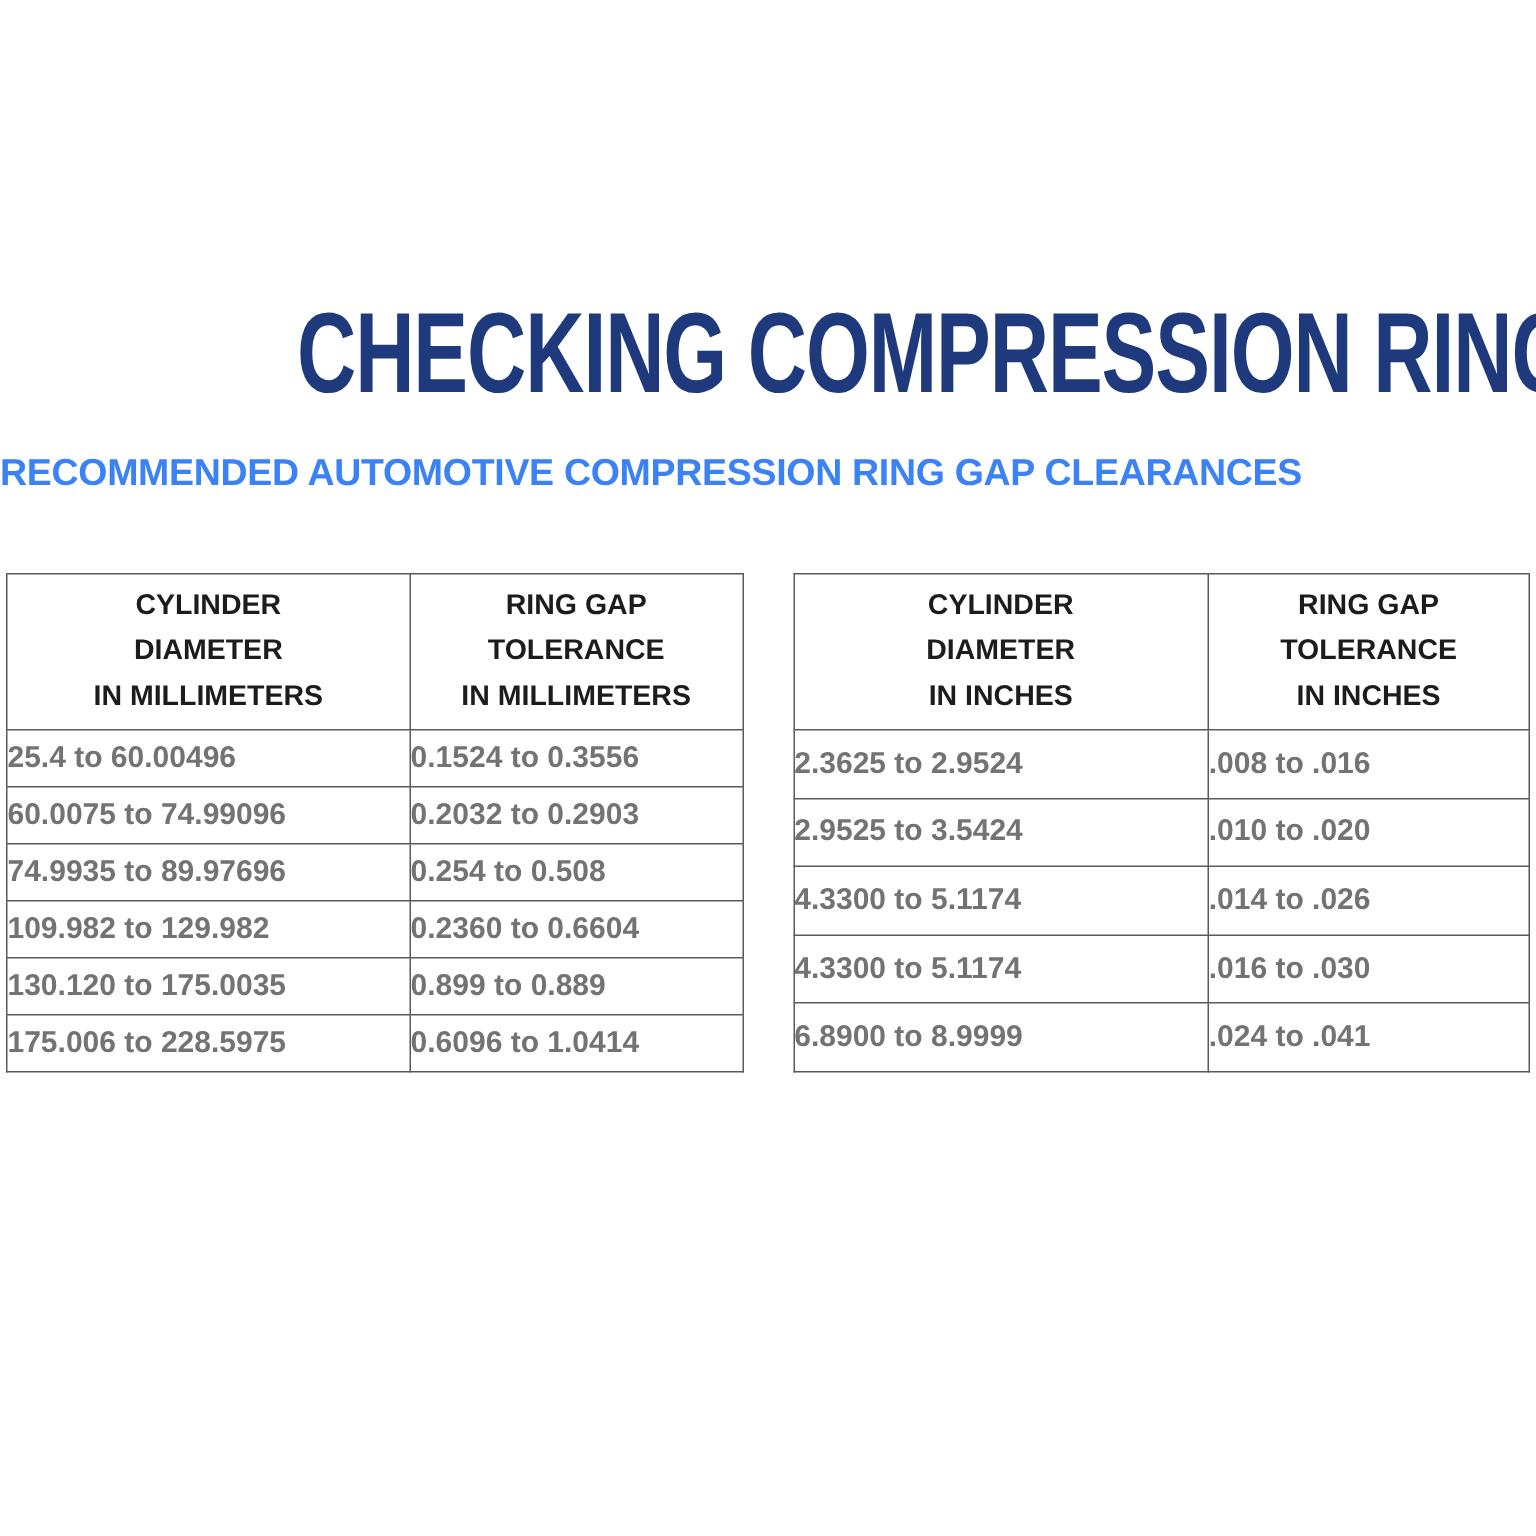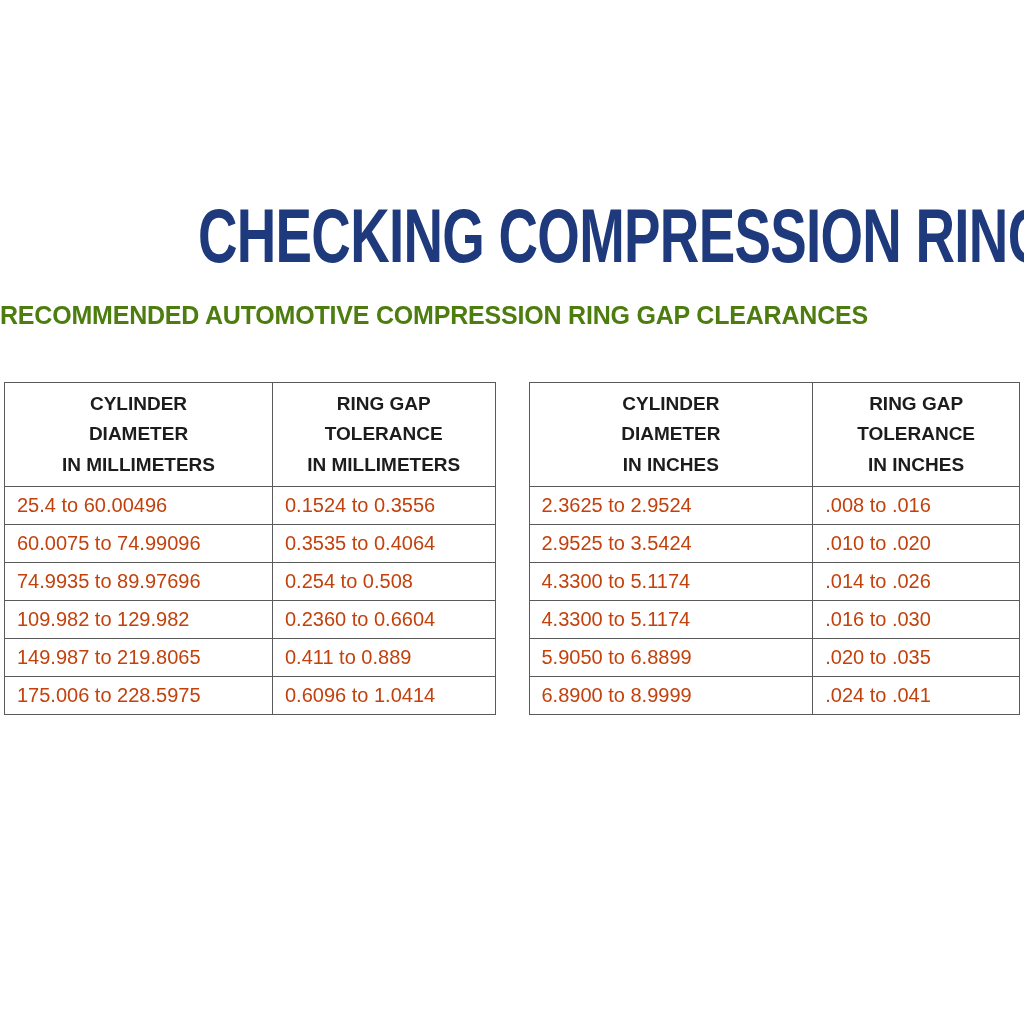--- a/index.html
+++ b/index.html
@@ -39,21 +39,21 @@
   }
   .sub-title {
     position: absolute;
     top: 301px;
     left: 0;
     width: 824px;
     text-align: center;
     font-size: 25px;
     font-weight: bold;
     letter-spacing: -0.2px;
-    color: #4d7c0f;
+    color: #3b82f6;
     white-space: nowrap;
   }
   .tables-row {
     position: absolute;
     top: 382px;
     left: 4px;
     width: 1016px;
     display: flex;
     gap: 33px;
   }
@@ -72,23 +72,22 @@
   table.spec-table th {
     height: 103px;
     font-size: 19px;
     font-weight: bold;
     line-height: 1.6;
     color: #1c1c1c;
   }
   table.spec-table td {
     height: 37px;
     font-size: 20px;
-    font-weight: normal;
-    color: #c2410c;
-    padding-left: 12px;
+    font-weight: bold;
+    color: #737373;
   }
   .hline { display: block; }
 </style>
 </head>
 <body>
 
 <div class="page">
 
   <div class="main-title">
     <span class="squeeze">CHECKING COMPRESSION RING GAPS</span>
@@ -113,33 +112,33 @@
           </th>
         </tr>
       </thead>
       <tbody>
         <tr>
           <td>25.4 to 60.00496</td>
           <td>0.1524 to 0.3556</td>
         </tr>
         <tr>
           <td>60.0075 to 74.99096</td>
-          <td>0.3535 to 0.4064</td>
+          <td>0.2032 to 0.2903</td>
         </tr>
         <tr>
           <td>74.9935 to 89.97696</td>
           <td>0.254 to 0.508</td>
         </tr>
         <tr>
           <td>109.982 to 129.982</td>
           <td>0.2360 to 0.6604</td>
         </tr>
         <tr>
-          <td>149.987 to 219.8065</td>
-          <td>0.411 to 0.889</td>
+          <td>130.120 to 175.0035</td>
+          <td>0.899 to 0.889</td>
         </tr>
         <tr>
           <td>175.006 to 228.5975</td>
           <td>0.6096 to 1.0414</td>
         </tr>
       </tbody>
     </table>
 
     <table class="spec-table">
       <thead>
@@ -167,24 +166,20 @@
         </tr>
         <tr>
           <td>4.3300 to 5.1174</td>
           <td>.014 to .026</td>
         </tr>
         <tr>
           <td>4.3300 to 5.1174</td>
           <td>.016 to .030</td>
         </tr>
         <tr>
-          <td>5.9050 to 6.8899</td>
-          <td>.020 to .035</td>
-        </tr>
-        <tr>
           <td>6.8900 to 8.9999</td>
           <td>.024 to .041</td>
         </tr>
       </tbody>
     </table>
 
   </div>
 </div>
 
 </body></html>

